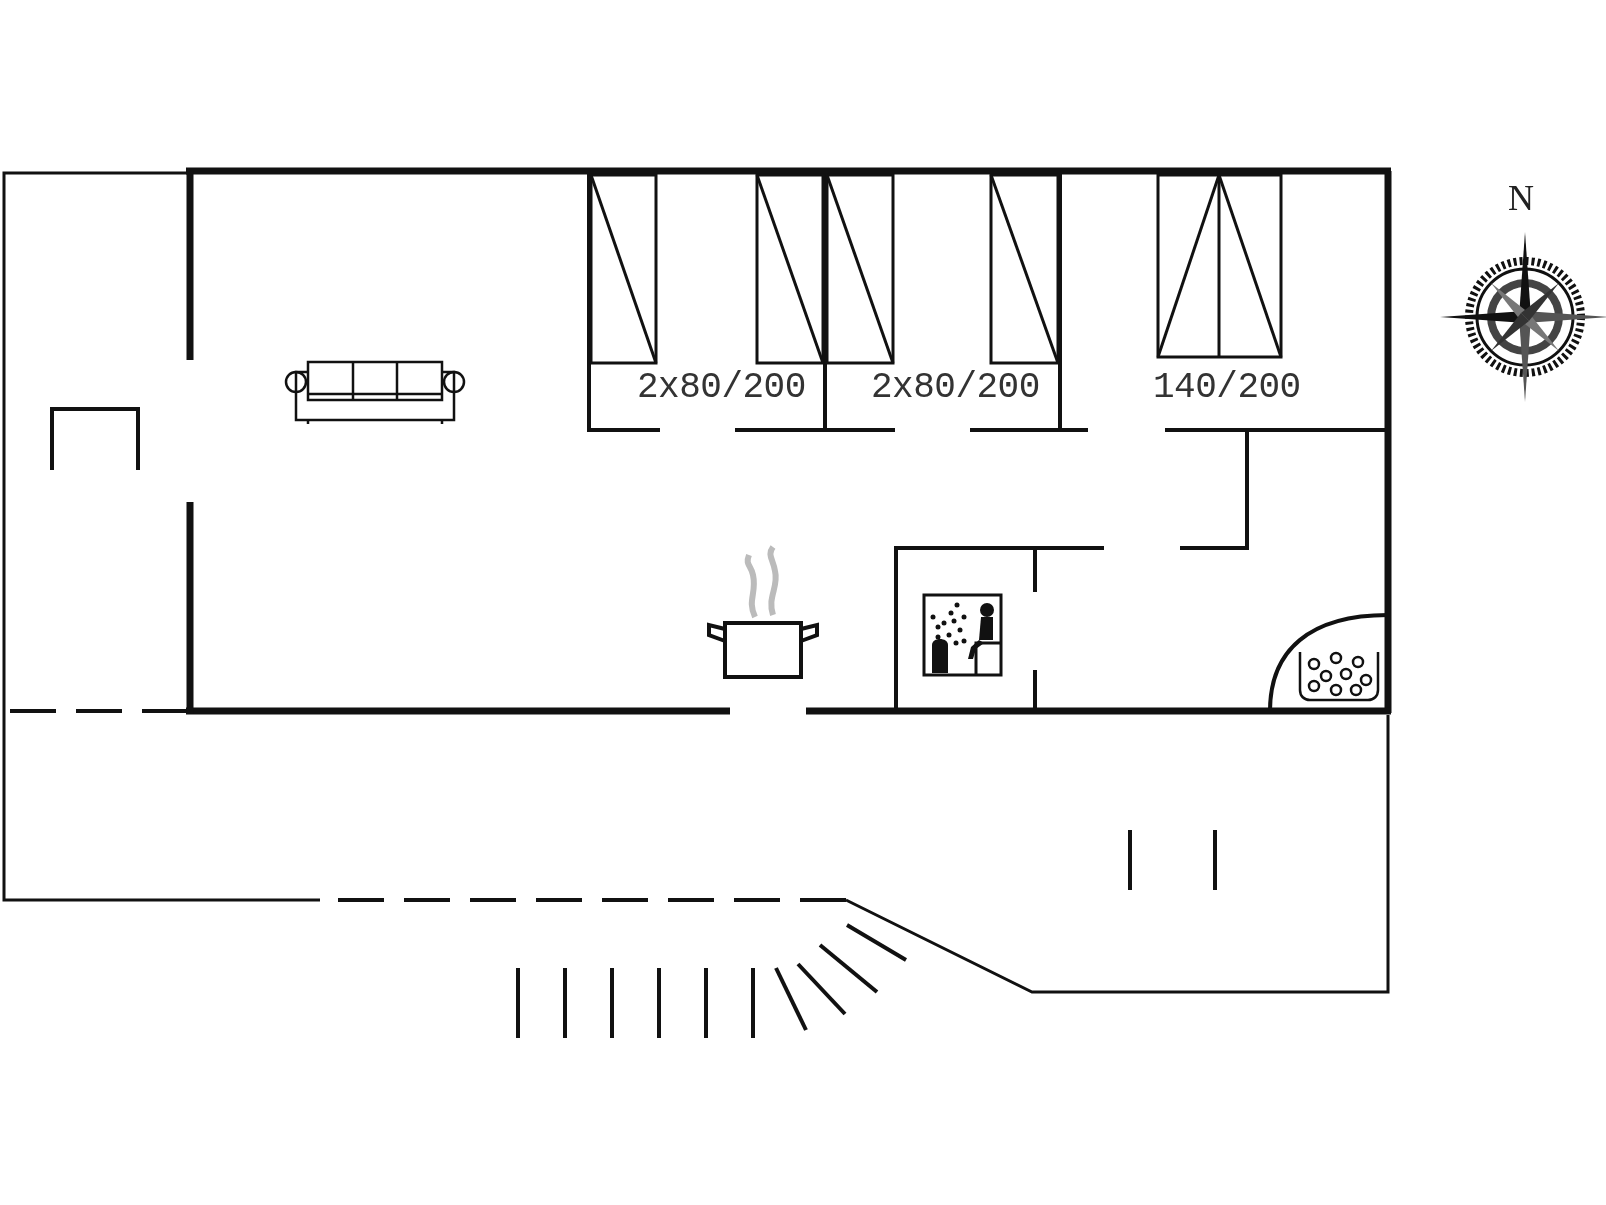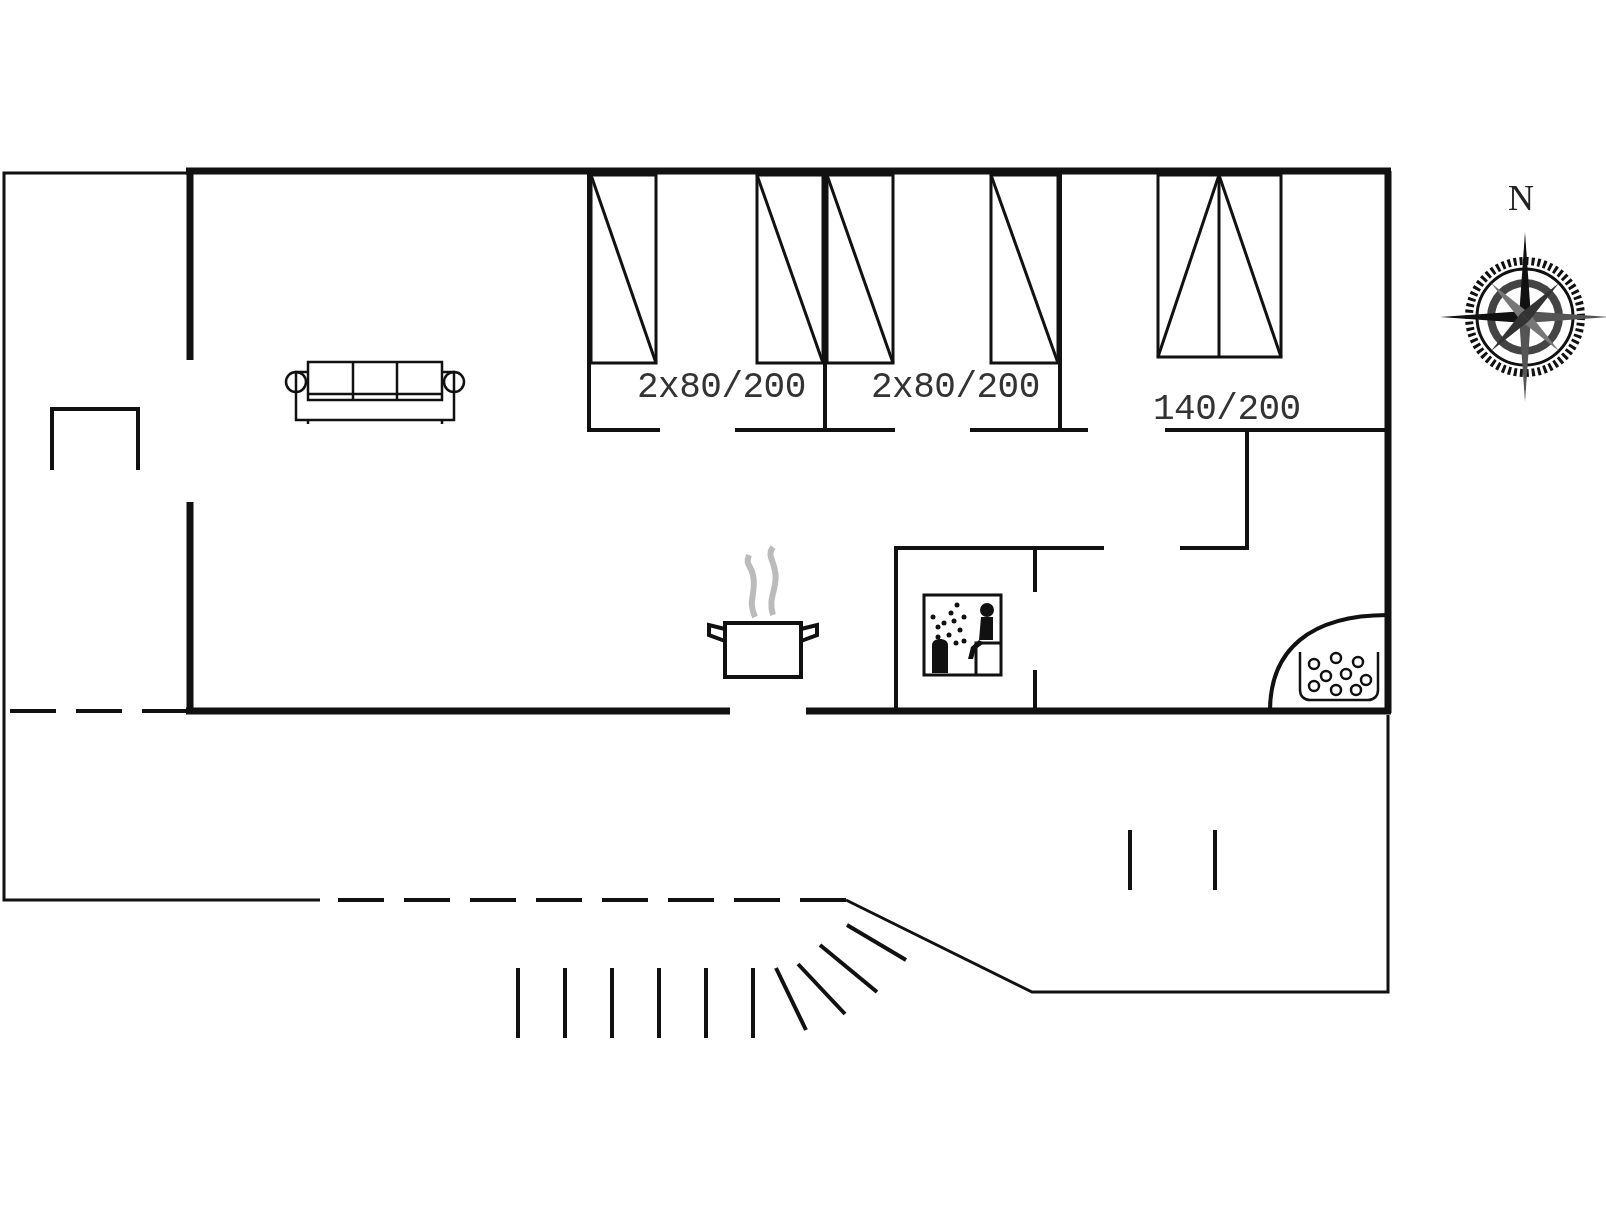--- a/index.html
+++ b/index.html
@@ -156,14 +156,14 @@
         <path d="M34,34 L4,-4 L-4,4 Z" fill="#777777"></path>
         <path d="M34,-34 L4,4 L-4,-4 Z" fill="#333333"></path>
         <path d="M-34,34 L4,4 L-4,-4 Z" fill="#333333"></path>
       </g>
     </g>
   </g>
 </svg>
 
 <div class="bed-label" style="left:637px; top:367px;">2x80/200</div>
 <div class="bed-label" style="left:871px; top:367px;">2x80/200</div>
-<div class="bed-label" style="left:1153px; top:389px;">140/200</div>
+<div class="bed-label" style="left:1153px; top:367px;">140/200</div>
 <div class="north-label" style="left:1508px; top:177px;">N</div>
 
 </body></html>

